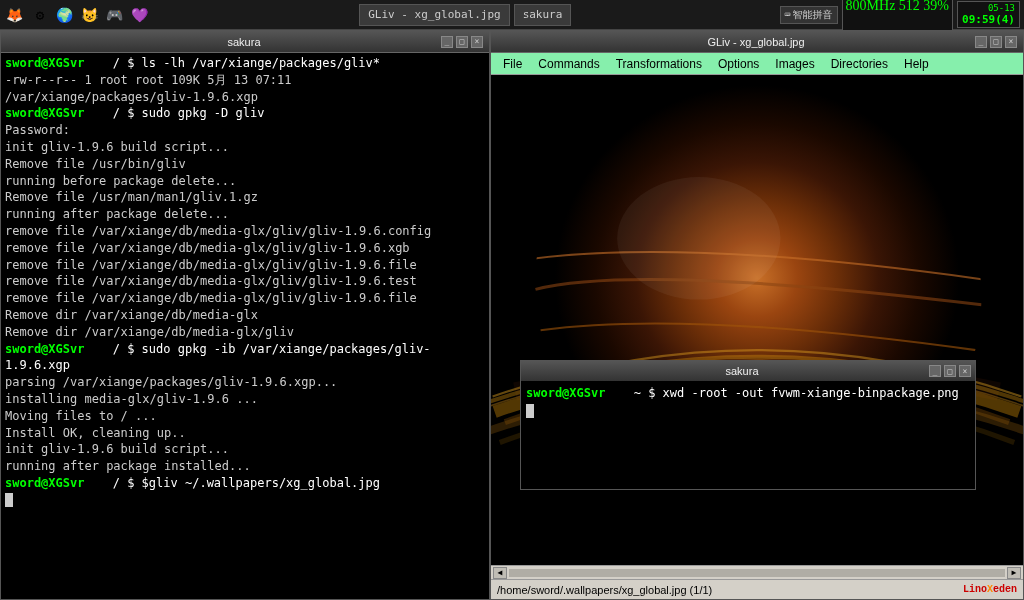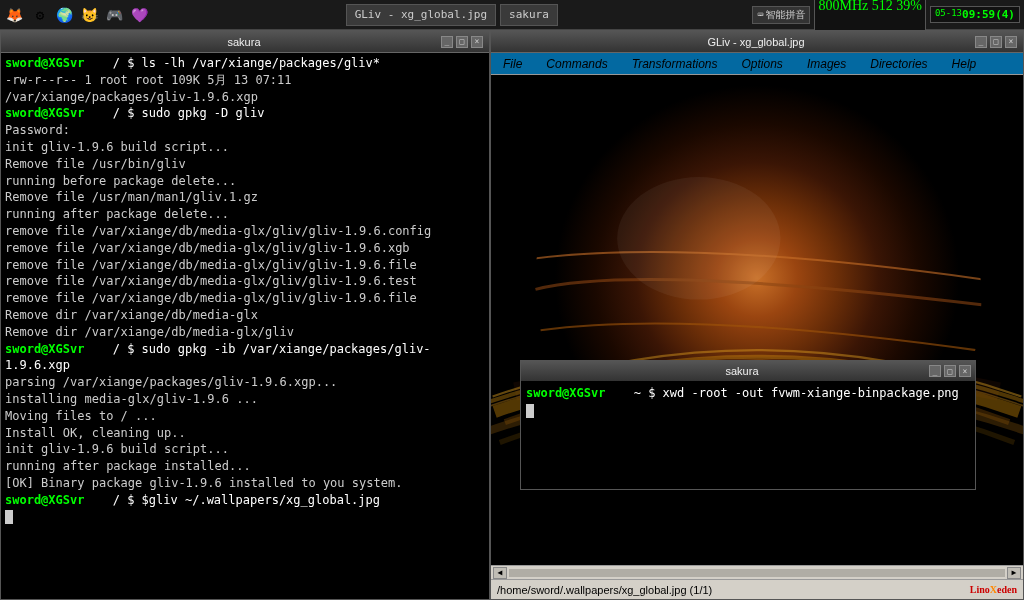--- a/index.html
+++ b/index.html
@@ -164,29 +164,28 @@
     .gliv-title {
       color: #eee;
       font-size: 11px;
       font-family: sans-serif;
     }
     .gliv-btns {
       display: flex;
       gap: 3px;
     }
     .gliv-menubar {
-      background: #0369a1;
+      background: #86efac;
       height: 22px;
       display: flex;
       align-items: center;
-      gap: 8px;
+      gap: 0;
       padding: 0 4px;
       flex-shrink: 0;
       border-bottom: 1px solid #999;
-      font-style: italic;
     }
     .gliv-menu-item {
       padding: 2px 8px;
       font-size: 12px;
       font-family: sans-serif;
       color: #000;
       cursor: pointer;
     }
     .gliv-image-area {
       flex: 1;
@@ -237,21 +236,21 @@
     }
     .gliv-status-text {
       font-size: 11px;
       font-family: sans-serif;
       color: #000;
     }
     .gliv-logo {
       font-size: 10px;
       color: #c00;
       font-weight: bold;
-      font-family: Liberation Serif, serif;
+      font-family: Liberation Mono, monospace;
       padding-left: 12px;
     }
 
     
     #terminal-small {
       position: absolute;
       left: 520px;
       top: 360px;
       width: 456px;
       height: 130px;
@@ -319,21 +318,21 @@
   </div>
   <div class="taskbar-right">
     <div class="ime-box">
       <span>⌨</span>
       <span>智能拼音</span>
     </div>
     <div style="display:flex;flex-direction:column;background:#111;border:1px solid #555;padding:1px 3px;">
       <div class="cpu-box" style="border:none;padding:0;">800MHz 512 39%</div>
       <div class="cpu-box" style="border:none;padding:0;">121MiB</div>
     </div>
-    <div style="display:flex;flex-direction:row;background:#111;border:1px solid #555;padding:1px 4px;text-align:right;">
+    <div style="display:flex;flex-direction:column;background:#111;border:1px solid #555;padding:1px 4px;text-align:right;">
       <div style="color:#0f0;font-size:9px;font-family:monospace;">05-13</div>
       <div style="color:#0f0;font-size:11px;font-weight:bold;font-family:monospace;">09:59(4)</div>
     </div>
   </div>
 </div>
 
 <div id="terminal-left">
   <div class="term-titlebar">
     <div style="width:40px;"></div>
     <div class="term-title">sakura</div>
@@ -360,21 +359,20 @@
     <div class="output">remove file /var/xiange/db/media-glx/gliv/gliv-1.9.6.file</div>
     <div class="output">Remove dir /var/xiange/db/media-glx</div>
     <div class="output">Remove dir /var/xiange/db/media-glx/gliv</div>
     <div><span class="prompt">sword@XGSvr</span><span class="cmd"> / $ sudo gpkg -ib /var/xiange/packages/gliv-1.9.6.xgp</span></div>
     <div class="output">parsing /var/xiange/packages/gliv-1.9.6.xgp...</div>
     <div class="output">installing media-glx/gliv-1.9.6 ...</div>
     <div class="output">Moving files to / ...</div>
     <div class="output">Install OK, cleaning up..</div>
     <div class="output">init gliv-1.9.6 build script...</div>
     <div class="output">running after package installed...</div>
-    <div class="output">[OK] Binary package gliv-1.9.6 installed to you system.</div>
     <div><span class="prompt">sword@XGSvr</span><span class="cmd"> / $ $gliv ~/.wallpapers/xg_global.jpg</span></div>
     <div><span class="cursor-block"></span></div>
   </div>
 </div>
 
 <div id="gliv-window">
   <div class="gliv-titlebar">
     <div style="width:40px;"></div>
     <div class="gliv-title">GLiv - xg_global.jpg</div>
     <div class="gliv-btns">

